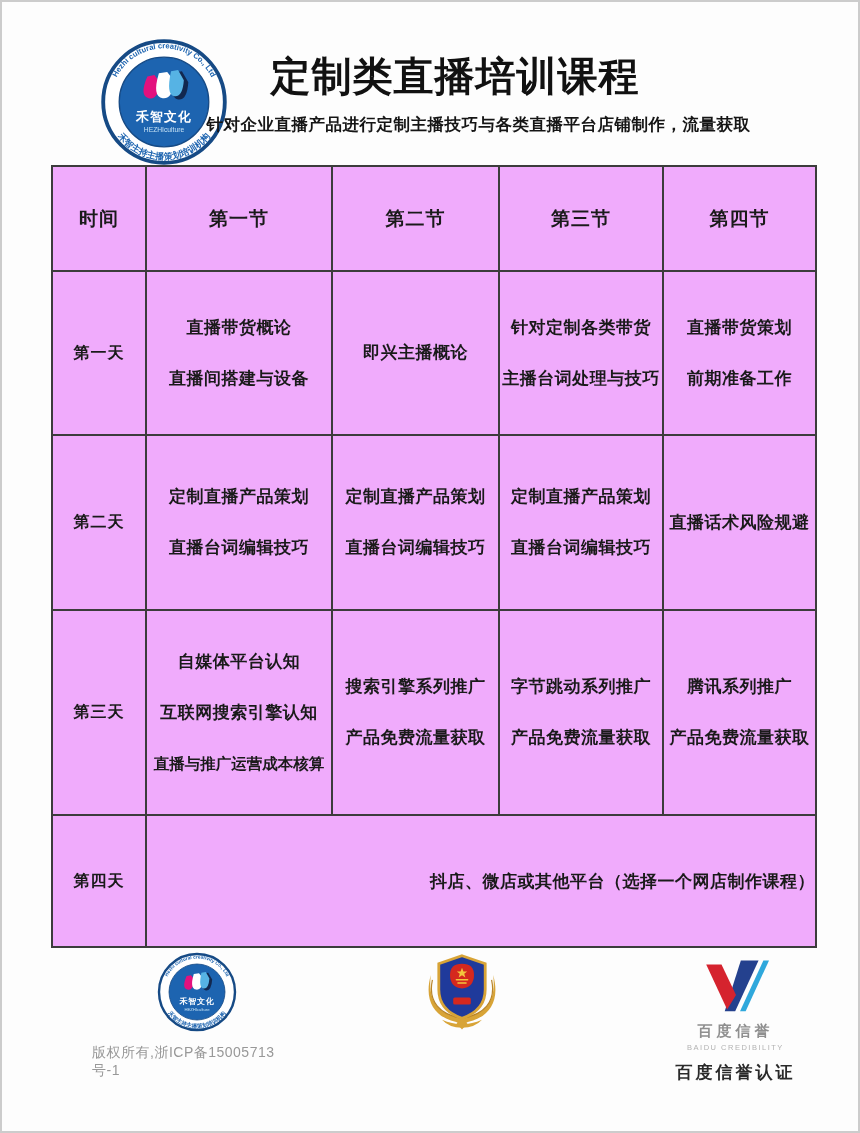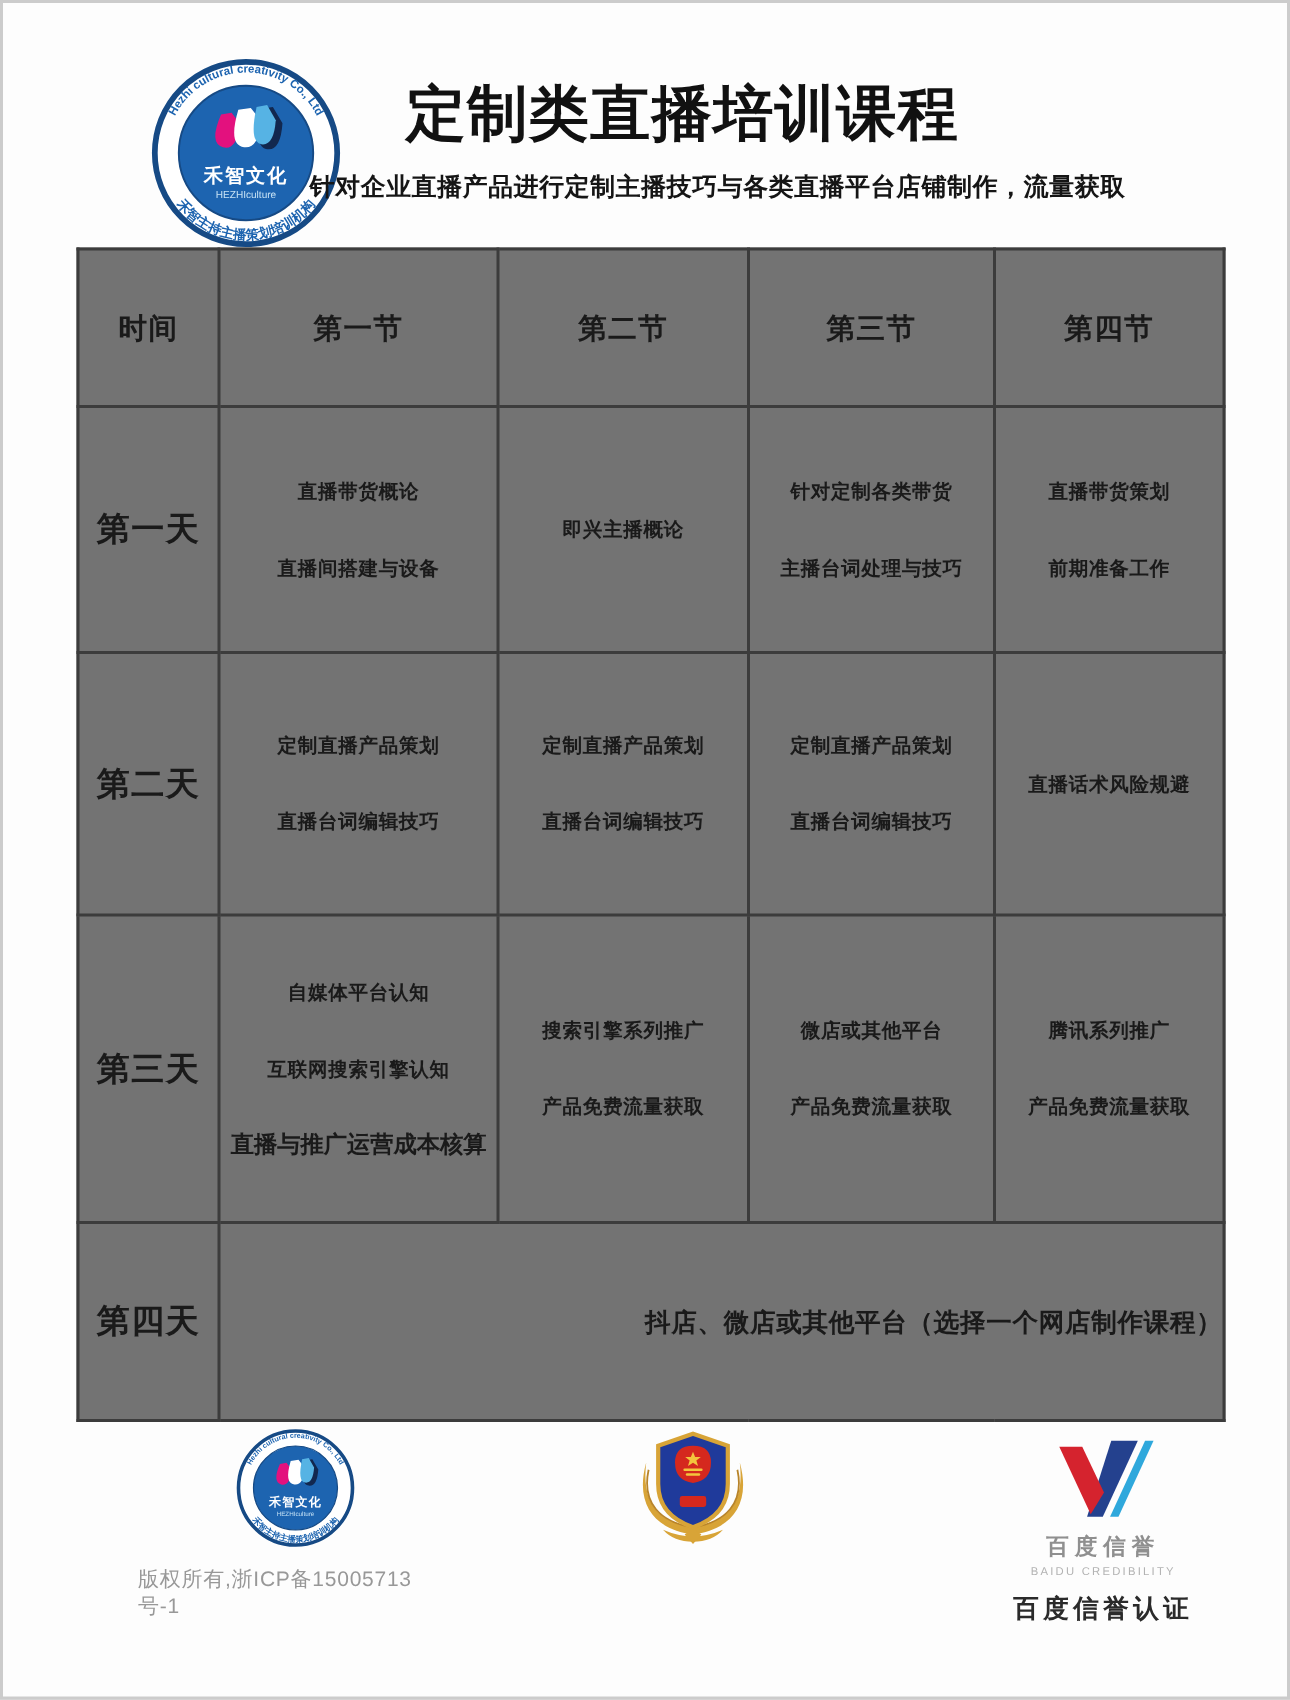--- a/index.html
+++ b/index.html
@@ -23,30 +23,30 @@
     text-align:center;font-size:40px;line-height:48px;font-weight:bold;color:#111;
     letter-spacing:1px;
   }
   .page-subtitle{
     position:absolute;top:112px;left:0;width:100%;padding-left:97px;
     text-align:center;font-size:16.5px;font-weight:bold;color:#151515;letter-spacing:.5px;
   }
   
   table.schedule{
     position:absolute;left:49px;top:163px;width:764px;
-    border-collapse:collapse;table-layout:fixed;background:#737373;
+    border-collapse:collapse;table-layout:fixed;background:#f0abfc;
   }
   .schedule th,.schedule td{
     border:2px solid var(--table-border);
     font-weight:bold;color:var(--ink);
     text-align:center;vertical-align:middle;padding:0;
   }
   .schedule th{font-size:19px;letter-spacing:1px;}
-  .schedule td.day{font-size:22px;letter-spacing:1px;}
-  .cell .line{font-size:13px;line-height:20px;letter-spacing:.5px;}
+  .schedule td.day{font-size:16px;letter-spacing:1px;}
+  .cell .line{font-size:17px;line-height:20px;letter-spacing:.5px;}
   .cell .line + .line{margin-top:31px;}
   .cell .line.tight{font-size:15.5px;letter-spacing:0;}
   td.merged{
     text-align:right;padding-left:14px;font-size:17px;letter-spacing:.5px;
   }
   
   .footer-col{position:absolute;display:flex;flex-direction:column;align-items:center;}
   .f-left{left:90px;top:950px;width:210px;}
   .f-mid{left:330px;top:948px;width:260px;}
   .f-right{left:636px;top:956px;width:195px;}
@@ -159,21 +159,21 @@
       <td class="cell">
         <div class="line">自媒体平台认知</div>
         <div class="line">互联网搜索引擎认知</div>
         <div class="line tight">直播与推广运营成本核算</div>
       </td>
       <td class="cell">
         <div class="line">搜索引擎系列推广</div>
         <div class="line">产品免费流量获取</div>
       </td>
       <td class="cell">
-        <div class="line">微店或其他平台</div>
+        <div class="line">字节跳动系列推广</div>
         <div class="line">产品免费流量获取</div>
       </td>
       <td class="cell">
         <div class="line">腾讯系列推广</div>
         <div class="line">产品免费流量获取</div>
       </td>
     </tr>
 
     <tr style="height:132px">
       <td class="day">第四天</td>

